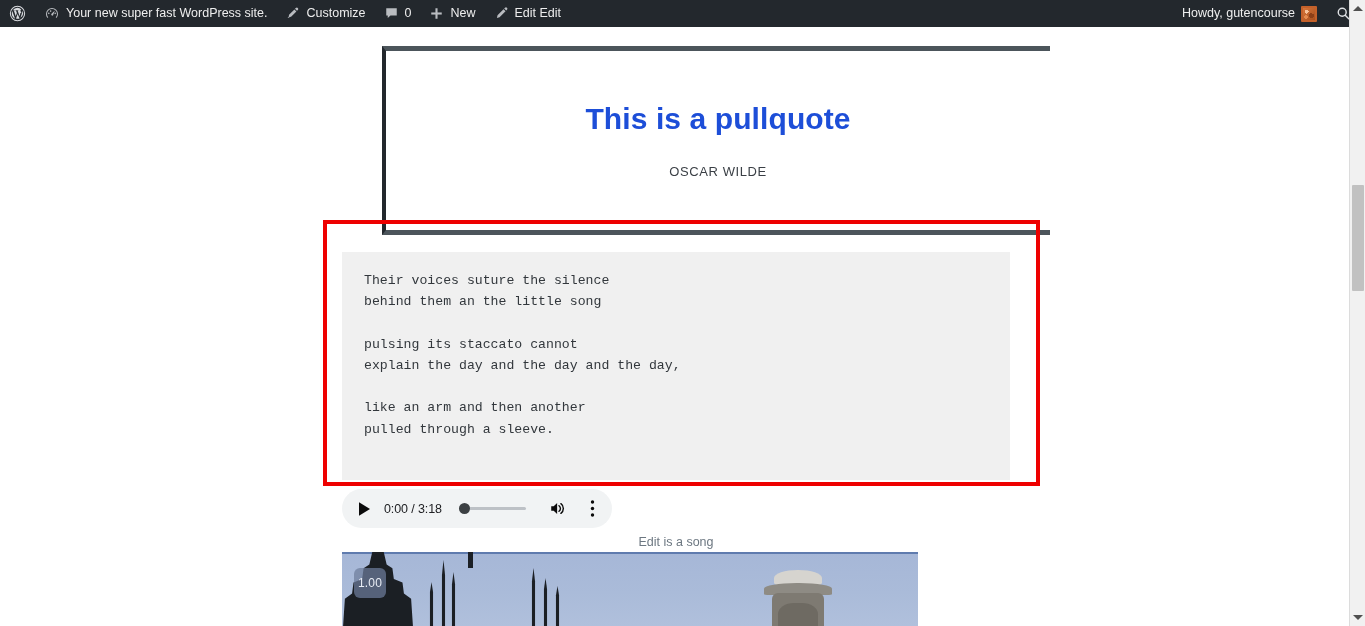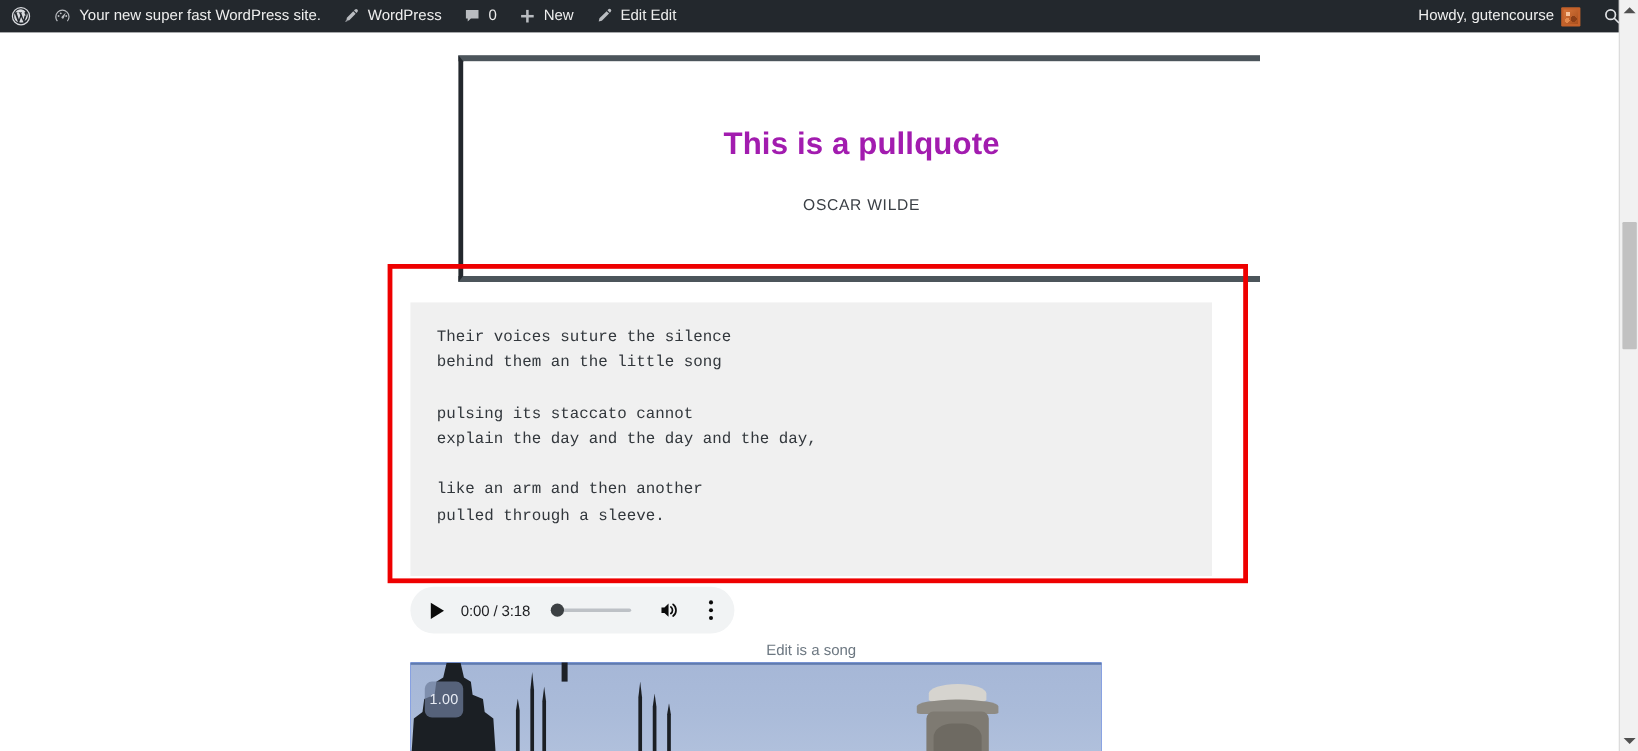--- a/index.html
+++ b/index.html
@@ -87,23 +87,23 @@
     border-bottom: 5px solid #4c555b;
     border-left: 4px solid #23282d;
     background: #ffffff;
     display: flex;
     flex-direction: column;
     align-items: center;
     justify-content: center;
     text-align: center;
   }
   #pullquote-text {
-    font-size: 26px;
+    font-size: 30px;
     font-weight: bold;
-    color: #a21caf;
+    color: #1d4ed8;
     margin: 0 0 28px 0;
     letter-spacing: 0.1px;
   }
   #pullquote-cite {
     font-size: 13px;
     color: #3a3f45;
     text-transform: uppercase;
     letter-spacing: 0.6px;
     font-style: normal;
   }
@@ -207,21 +207,21 @@
   }
 
   
   #video-block {
     position: absolute;
     left: 342px;
     top: 525px;
     width: 576px;
     height: 74px;
     overflow: hidden;
-    background: #1d4ed8;
+    background: #6d28d9;
     text-align: center;
   }
   #video-sky {
     position: absolute;
     inset: 0;
     background: linear-gradient(180deg, #a6b7d7 0%, #aabbd9 55%, #b0c0dc 100%);
   }
   #video-topline {
     position: absolute;
     top: 0; left: 0; right: 0;
@@ -367,21 +367,21 @@
       </span>
       <span>Your new super fast WordPress site.</span>
     </a>
 
     <a class="ab-item" href="#">
       <span class="ab-icon">
         <svg width="15" height="15" viewBox="0 0 20 20" fill="#b9bcc0">
           <path d="M14.4 2.6a1.9 1.9 0 012.7 2.7l-1.1 1.1-2.7-2.7 1.1-1.1zM12.5 4.6l2.7 2.7-7.1 7.1-3.3.6.6-3.3 7.1-7.1zM3.4 16.1c.5-.9 1.3-1.5 2.2-1.8l.3 1.4-2.5.4z"></path>
         </svg>
       </span>
-      <span>WordPress</span>
+      <span>Customize</span>
     </a>
 
     <a class="ab-item" href="#">
       <span class="ab-icon">
         <svg width="15" height="15" viewBox="0 0 20 20" fill="#b9bcc0">
           <path d="M3 3h14v9.5H8.6L5 16v-3.5H3V3z"></path>
         </svg>
       </span>
       <span class="ab-count">0</span>
     </a>

